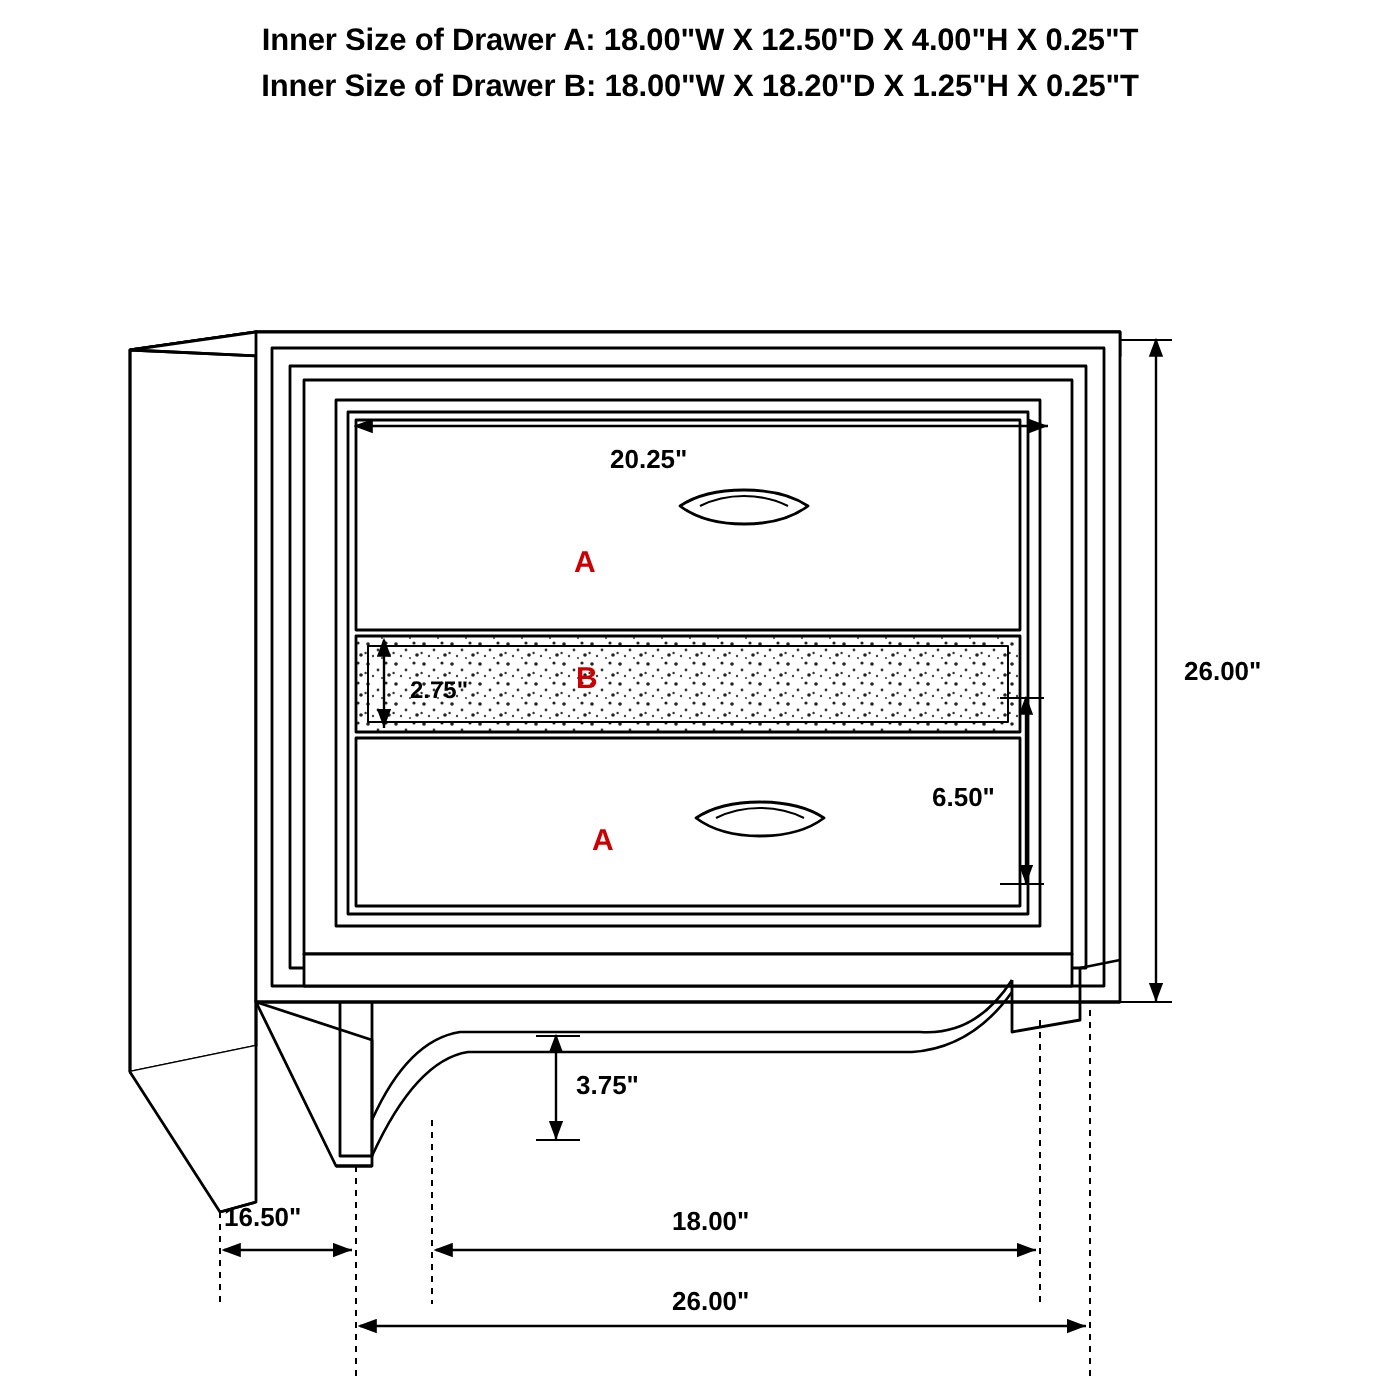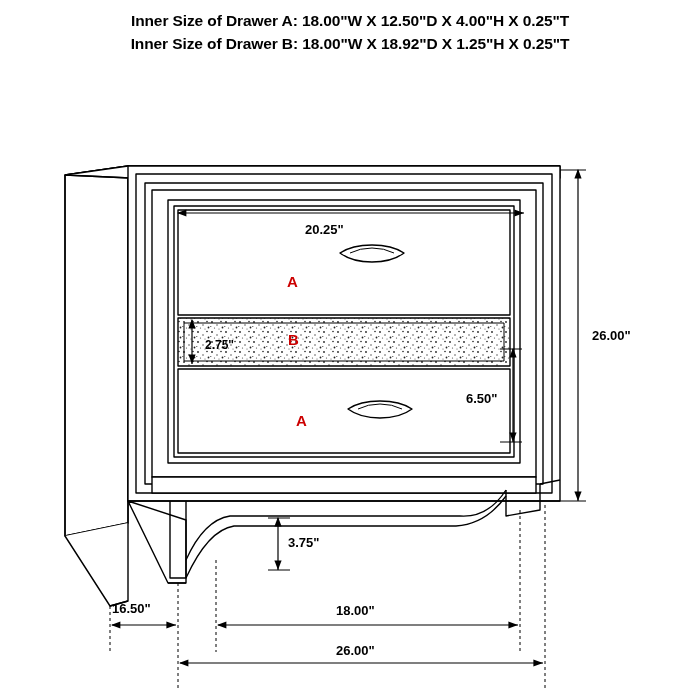--- a/index.html
+++ b/index.html
@@ -52,21 +52,21 @@
     font-weight: bold;
     color: #cc0000;
   }
 </style>
 </head>
 <body>
 
 <div id="stage">
 
   <div class="spec-line" id="spec1">Inner Size of Drawer A: 18.00"W X 12.50"D X 4.00"H X 0.25"T</div>
-  <div class="spec-line" id="spec2">Inner Size of Drawer B: 18.00"W X 18.92"D X 1.25"H X 0.25"T</div>
+  <div class="spec-line" id="spec2">Inner Size of Drawer B: 18.00"W X 18.20"D X 1.25"H X 0.25"T</div>
 
   <svg id="drawing" width="700" height="700" viewBox="0 0 700 700">
     <defs>
       <marker id="arrS" markerWidth="9" markerHeight="9" refX="8" refY="3" orient="auto" markerUnits="strokeWidth">
         <path d="M0,0 L8,3 L0,6 z" fill="#000"></path>
       </marker>
       <marker id="arrE" markerWidth="9" markerHeight="9" refX="1" refY="3" orient="auto" markerUnits="strokeWidth">
         <path d="M8,0 L0,3 L8,6 z" fill="#000"></path>
       </marker>
       <pattern id="speckle" width="14" height="10" patternUnits="userSpaceOnUse">

